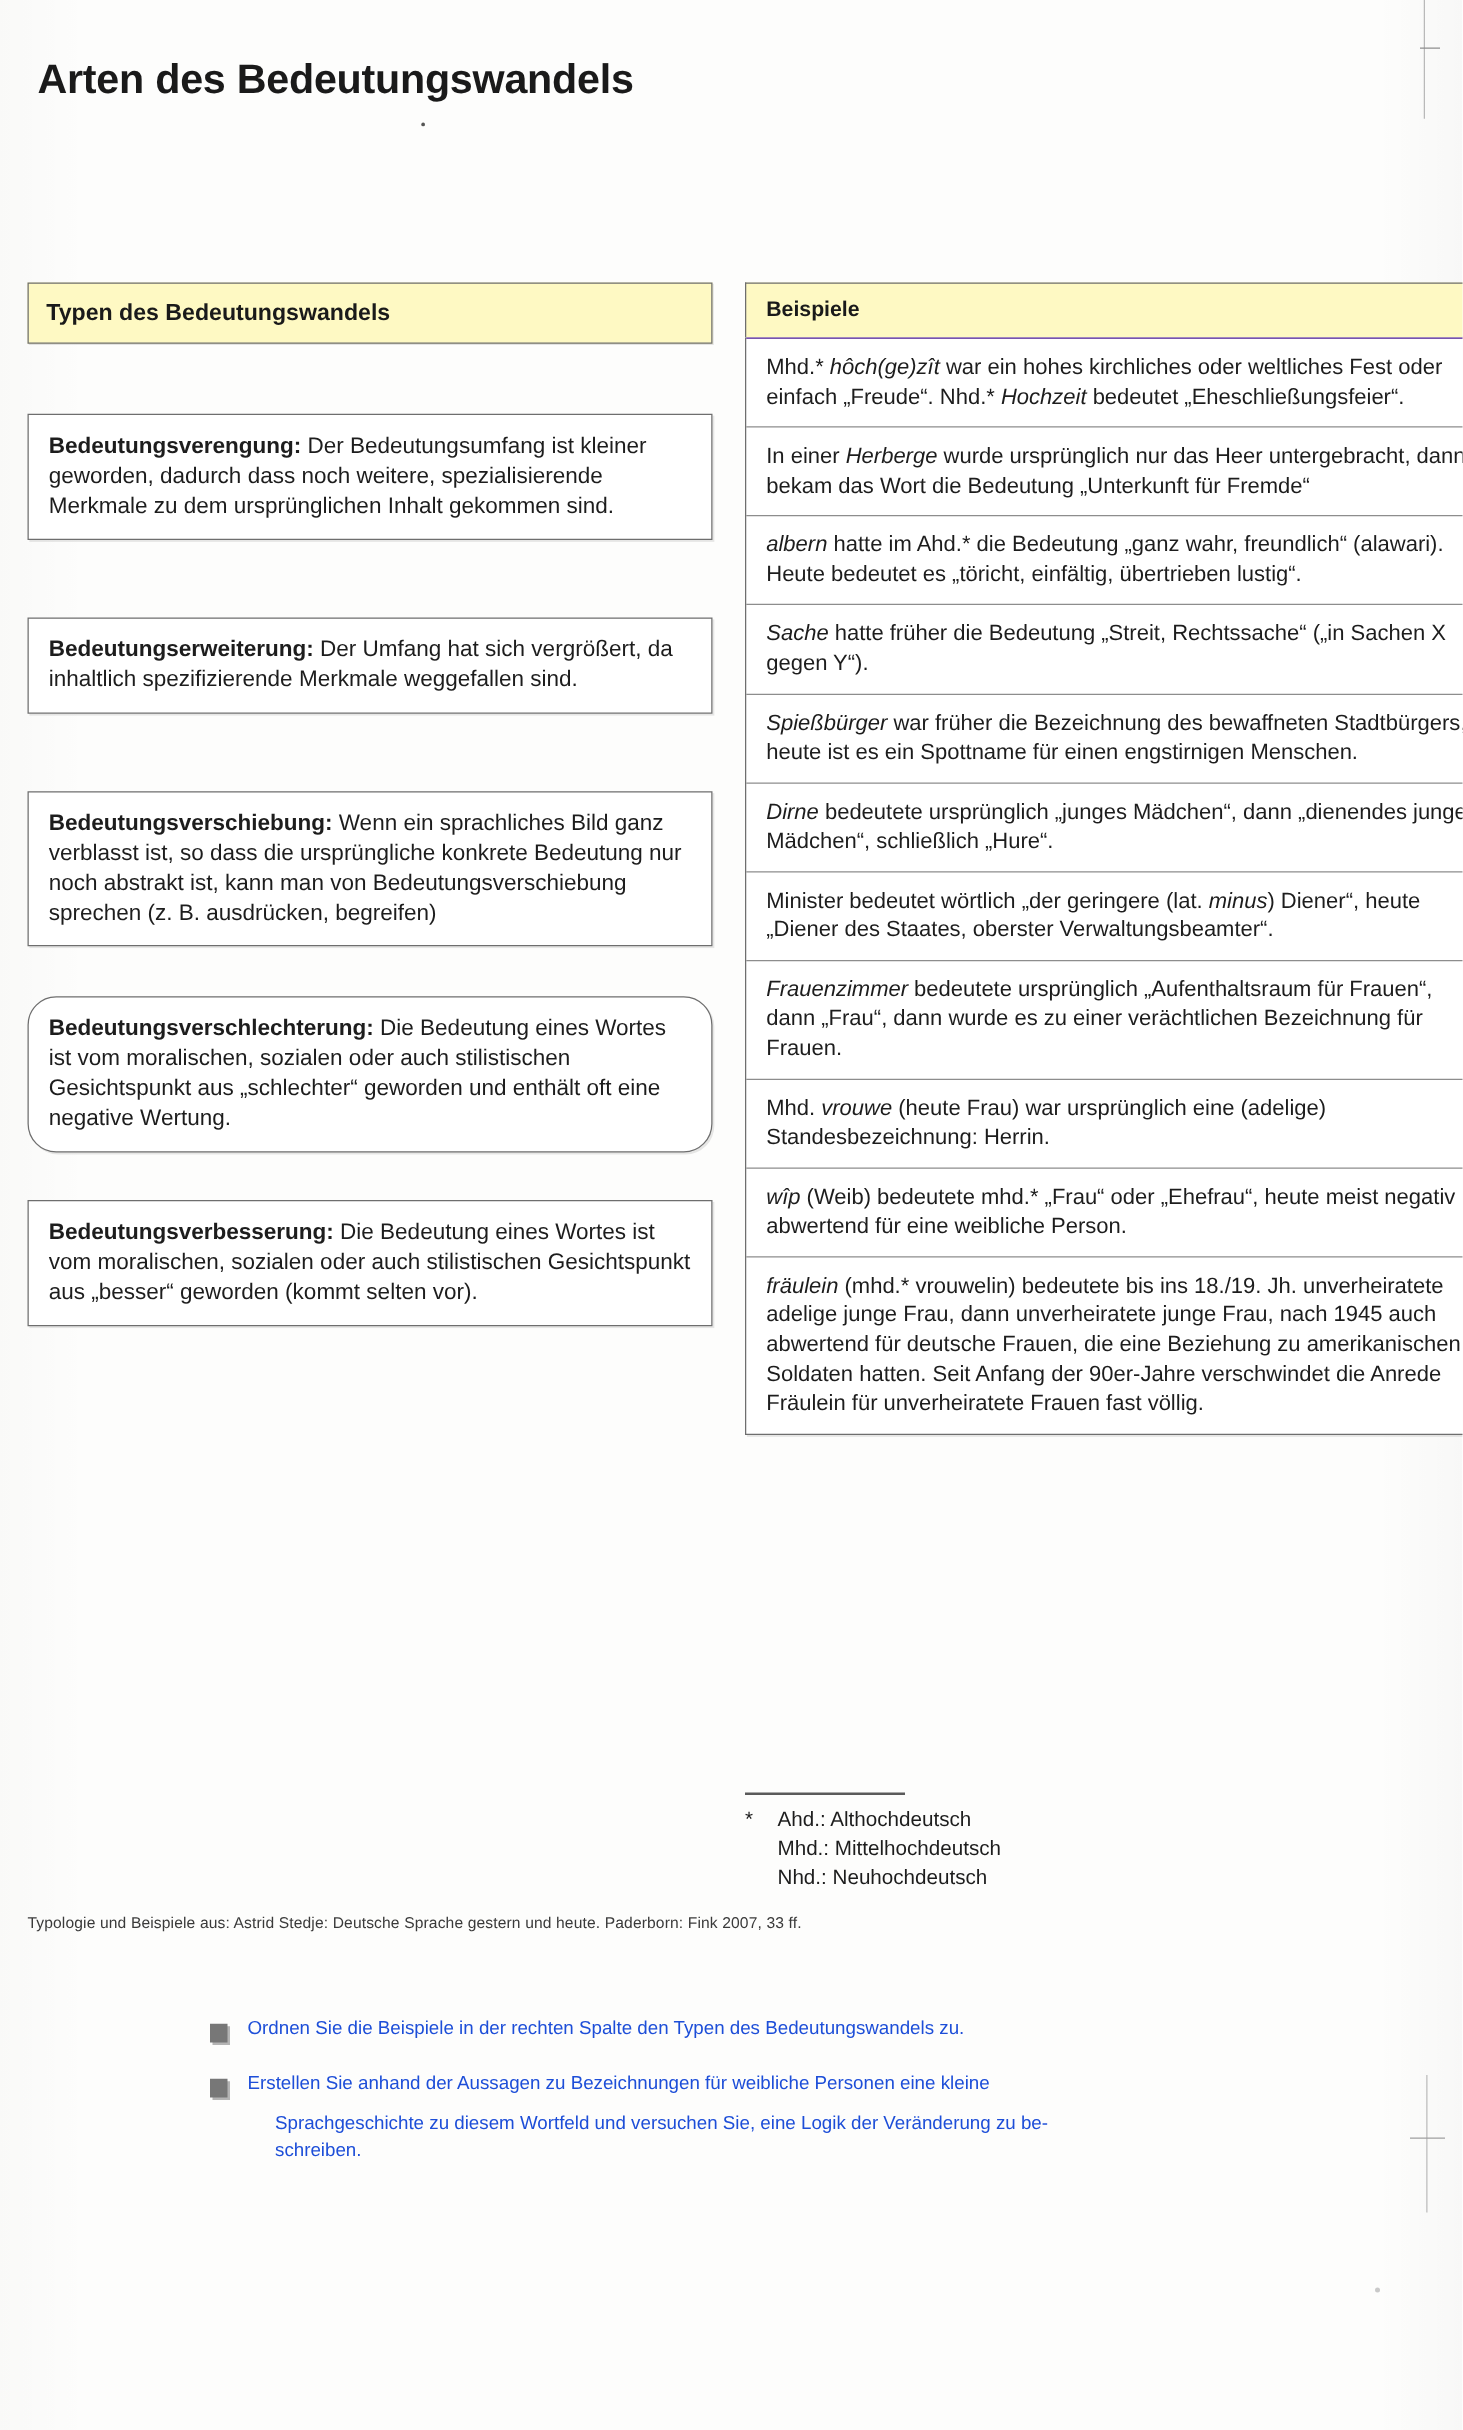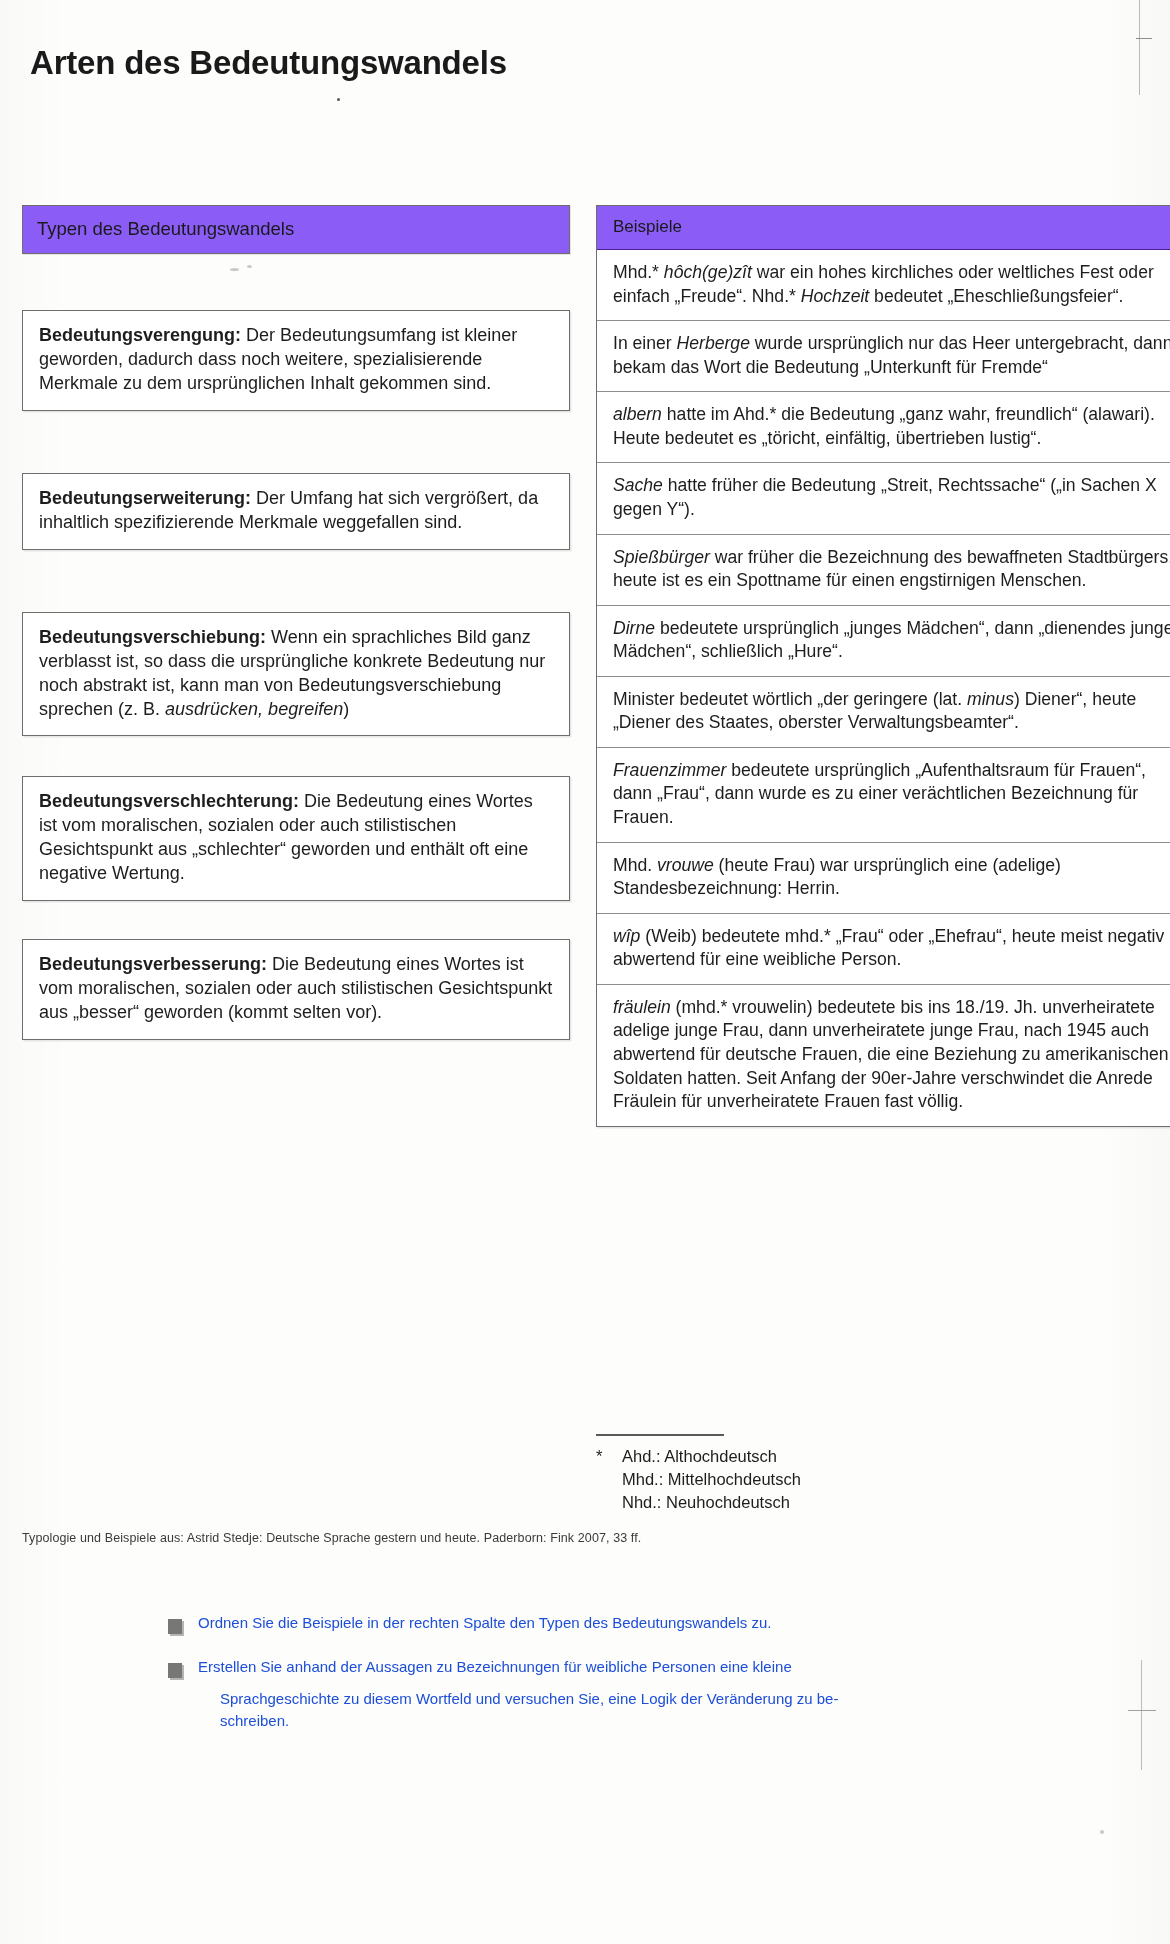--- a/index.html
+++ b/index.html
@@ -93,51 +93,51 @@
     position: absolute;
     left: 596px;
     top: 205px;
     width: 609px;
   }
 
   .head-box {
     border: 1.5px solid #6e6e6e;
     padding: 12px 14px 13px 14px;
     font-size: 18.5px;
-    font-weight: normal;
+    font-weight: bold;
     color: #1a1a1a;
-    background: #8b5cf6;
+    background: #fef9c3;
     box-shadow: 1px 1px 0 rgba(0,0,0,0.10);
+    margin-top: 21px;
   }
   .head-box.right-head {
     padding: 11px 14px 12px 16px;
     font-size: 17px;
     border-bottom: none;
   }
 
   .type-box {
     border: 1.5px solid #6e6e6e;
     padding: 13px 16px 14px 16px;
     margin-top: 30px;
     font-size: 18px;
     line-height: 1.33;
     background: #fff;
     box-shadow: 1.5px 1.5px 0 rgba(0,0,0,0.09);
   }
   .type-box .term {
     font-weight: bold;
   }
   .type-box .ital {
-    font-style: italic;
   }
 
   
   .gap-a { margin-top: 56px; }
   .gap-b { margin-top: 62px; }
-  .gap-c { margin-top: 40px; }
+  .gap-c { margin-top: 40px; border-radius: 23px; }
   .gap-d { margin-top: 38px; }
 
   
   .examples {
     border: 1.5px solid #6e6e6e;
     border-top: none;
     background: #fff;
     box-shadow: 1.5px 1.5px 0 rgba(0,0,0,0.09);
   }
   .example-row {

